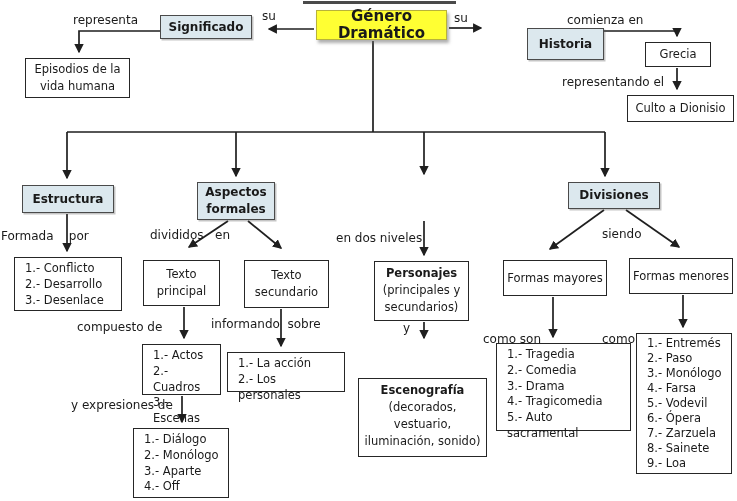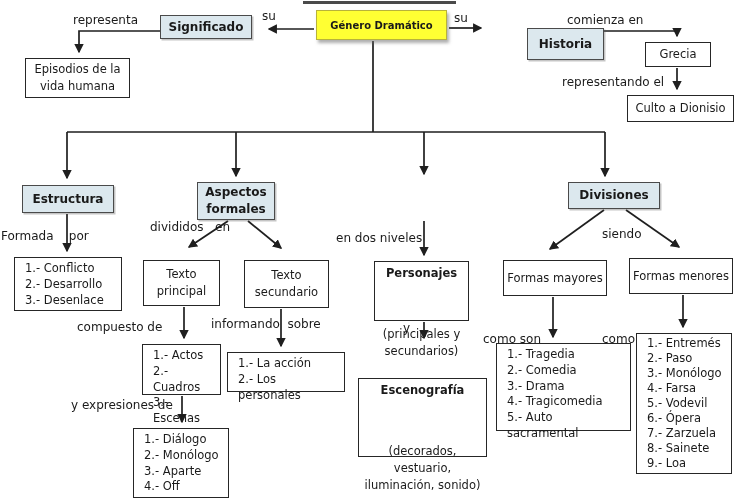--- a/index.html
+++ b/index.html
@@ -19,29 +19,29 @@
   .box{
     position:absolute;box-sizing:border-box;background:#fff;
     border:1.5px solid #262626;display:flex;align-items:center;justify-content:center;
     text-align:center;font-size:11.5px;line-height:17px;white-space:pre-line;
   }
   .cat{
     background:var(--cat-bg);border:1.7px solid #4a4a4a;font-weight:bold;font-size:12px;
     box-shadow:1.5px 1.5px 0 rgba(90,90,90,.35);
   }
   .root{
-    background:var(--root-bg);border:1.5px solid #b8b23a;font-weight:bold;font-size:10px;
+    background:var(--root-bg);border:1.5px solid #b8b23a;font-weight:bold;font-size:15px;
     box-shadow:2px 3px 3px rgba(110,110,110,.55);
   }
   .list{
     align-items:flex-start;justify-content:flex-start;text-align:left;
     padding:3px 3px 0 10px;line-height:15.8px;
   }
   .list.tight{line-height:15px;padding-top:2px;}
-  .stack{flex-direction:column;justify-content:flex-start;padding-top:3px;gap:44px;}
+  .stack{flex-direction:column;justify-content:flex-start;padding-top:3px;}
   .stack .ttl{font-weight:bold;}
   .lbl{position:absolute;font-size:12px;line-height:14px;white-space:pre;}
   #top-artifact{position:absolute;left:303px;top:1px;width:153px;height:3px;background:#4a4a4a;}
 </style>
 </head>
 <body>
 
 <div id="stage">
 
   <div id="top-artifact"></div>
@@ -90,21 +90,21 @@
 vida humana</div>
   <div class="box" style="left:645px;top:42px;width:66px;height:25px;">Grecia</div>
   <div class="box" style="left:627px;top:95px;width:107px;height:27px;">Culto a Dionisio</div>
 
   <div class="box cat" style="left:22px;top:185px;width:92px;height:28px;">Estructura</div>
   <div class="box cat" style="left:197px;top:182px;width:78px;height:38px;">Aspectos
 formales</div>
   <div class="box cat" style="left:568px;top:182px;width:92px;height:27px;">Divisiones</div>
 
   <div class="lbl" style="left:1px;top:229px;">Formada    por</div>
-  <div class="lbl" style="left:150px;top:220px;">divididos   en</div>
+  <div class="lbl" style="left:150px;top:228px;">divididos   en</div>
   <div class="lbl" style="left:336px;top:231px;">en dos niveles</div>
   <div class="lbl" style="left:602px;top:227px;">siendo</div>
 
   <div class="box list" style="left:14px;top:257px;width:108px;height:54px;">1.- Conflicto
 2.- Desarrollo
 3.- Desenlace</div>
   <div class="box" style="left:143px;top:260px;width:77px;height:46px;">Texto
 principal</div>
   <div class="box" style="left:244px;top:260px;width:85px;height:48px;">Texto
 secundario</div>

